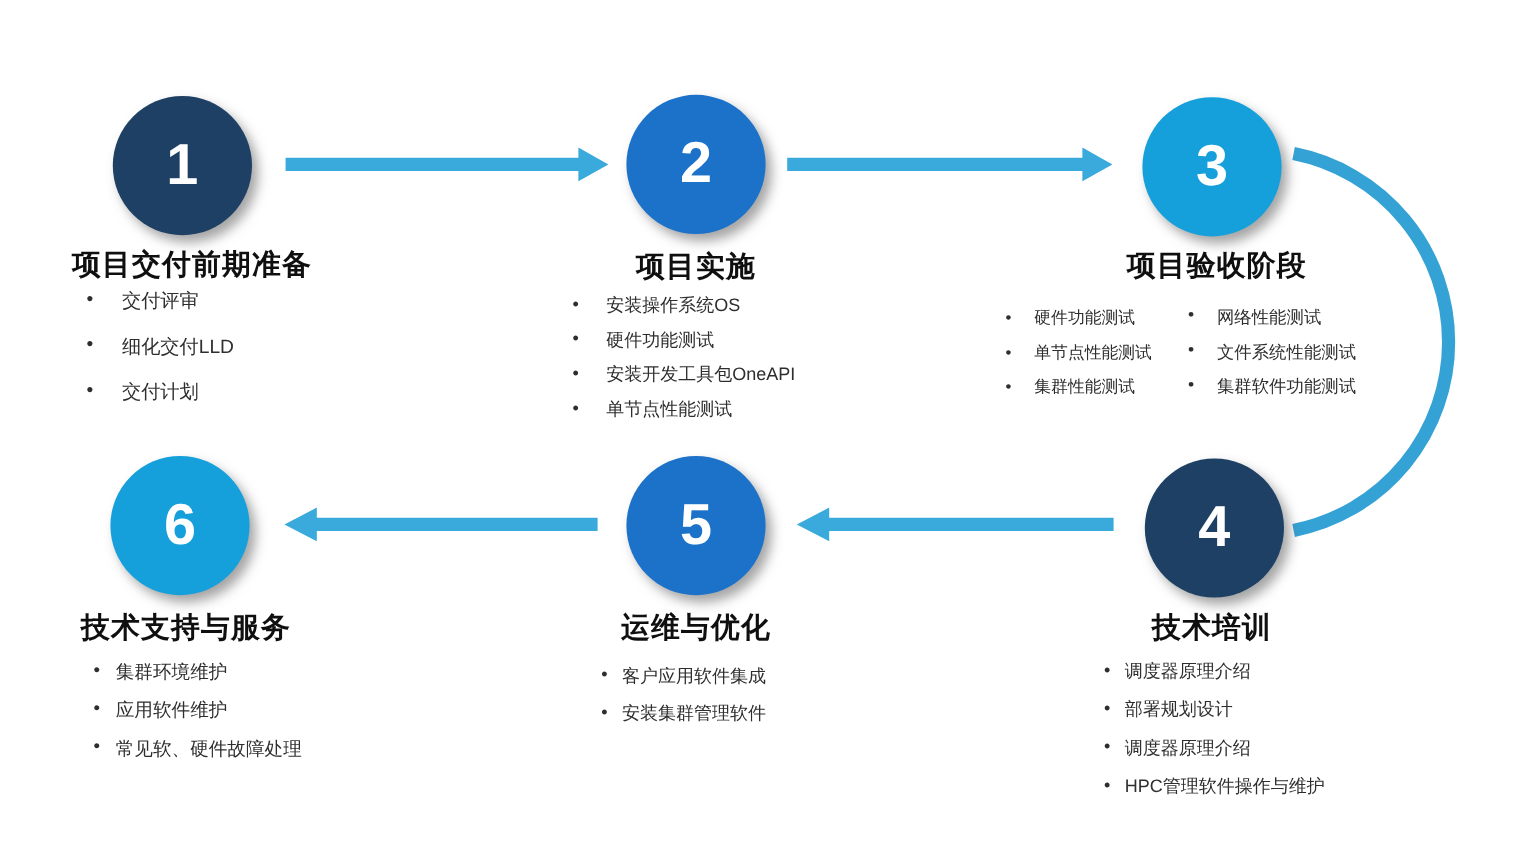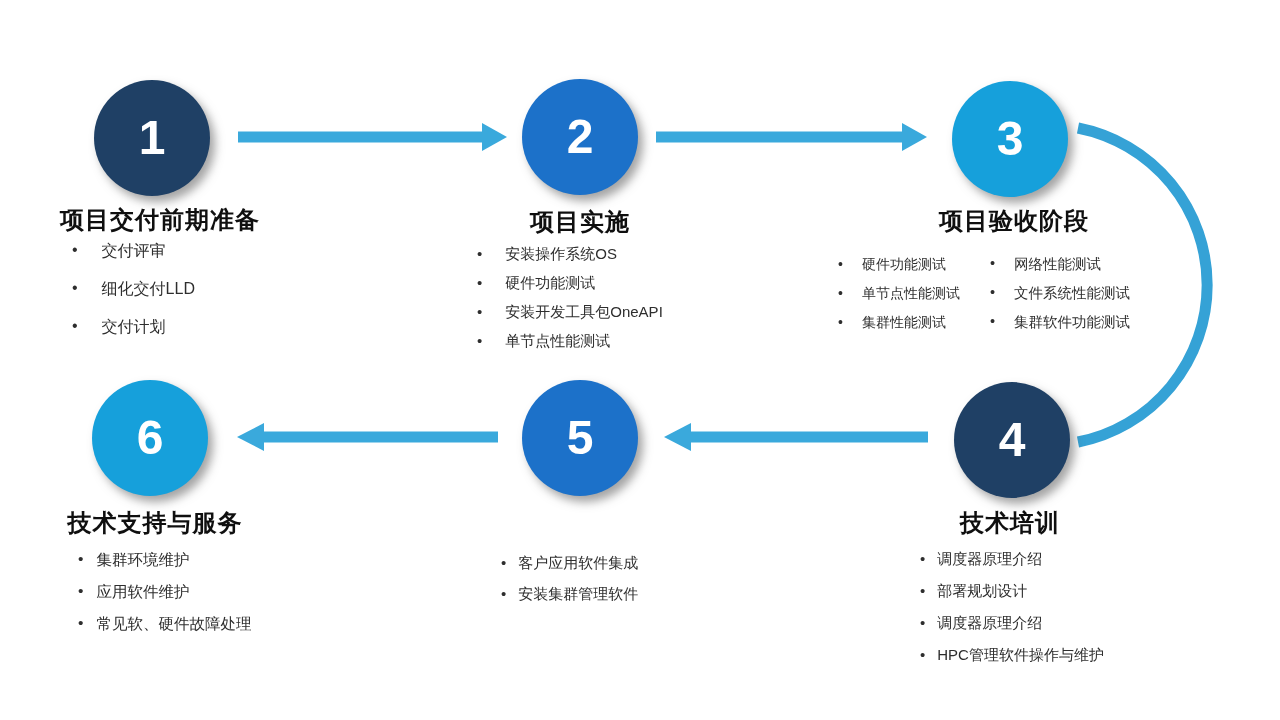--- a/index.html
+++ b/index.html
@@ -86,20 +86,21 @@
     <span class="num">5</span>
   </div>
   <div class="circle cyan" style="left:92px;top:380px;">
     <span class="num">6</span>
   </div>
 
   <div class="step-title" style="left:-10px;top:204px;">项目交付前期准备</div>
   <div class="step-title" style="left:844px;top:205px;">项目验收阶段</div>
   <div class="step-title" style="left:410px;top:206px;">项目实施</div>
   <div class="step-title" style="left:840px;top:507px;text-align:center;">技术培训</div>
+  <div class="step-title" style="left:410px;top:507px;">运维与优化</div>
   <div class="step-title" style="left:-15px;top:507px;">技术支持与服务</div>
 
   <div class="list l1">
     <div class="row">
       <span class="bullet">•</span>
       <span>交付评审</span>
     </div>
     <div class="row">
       <span class="bullet">•</span>
       <span>细化交付LLD</span>

